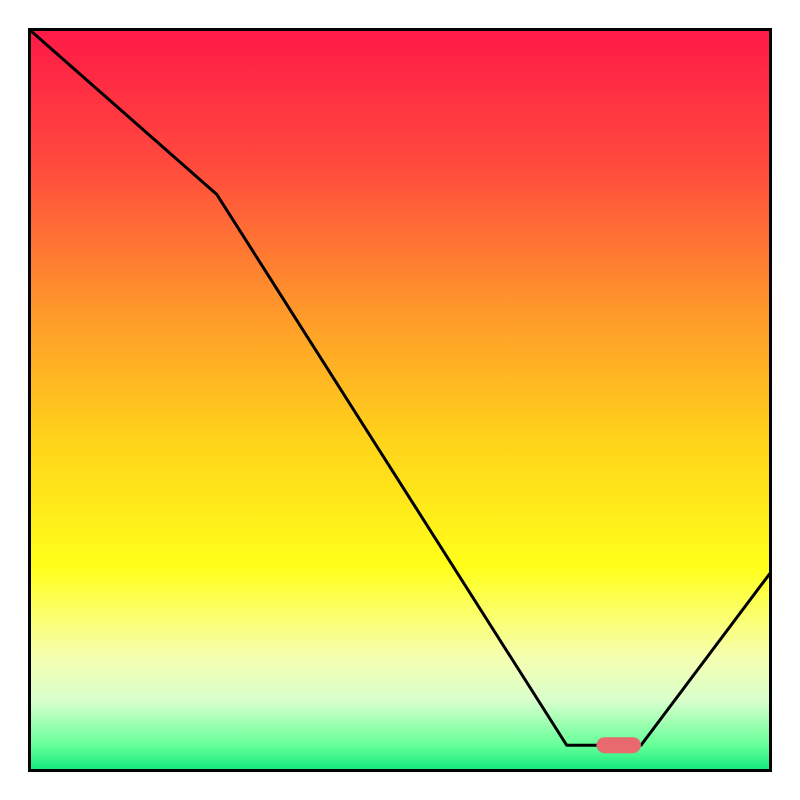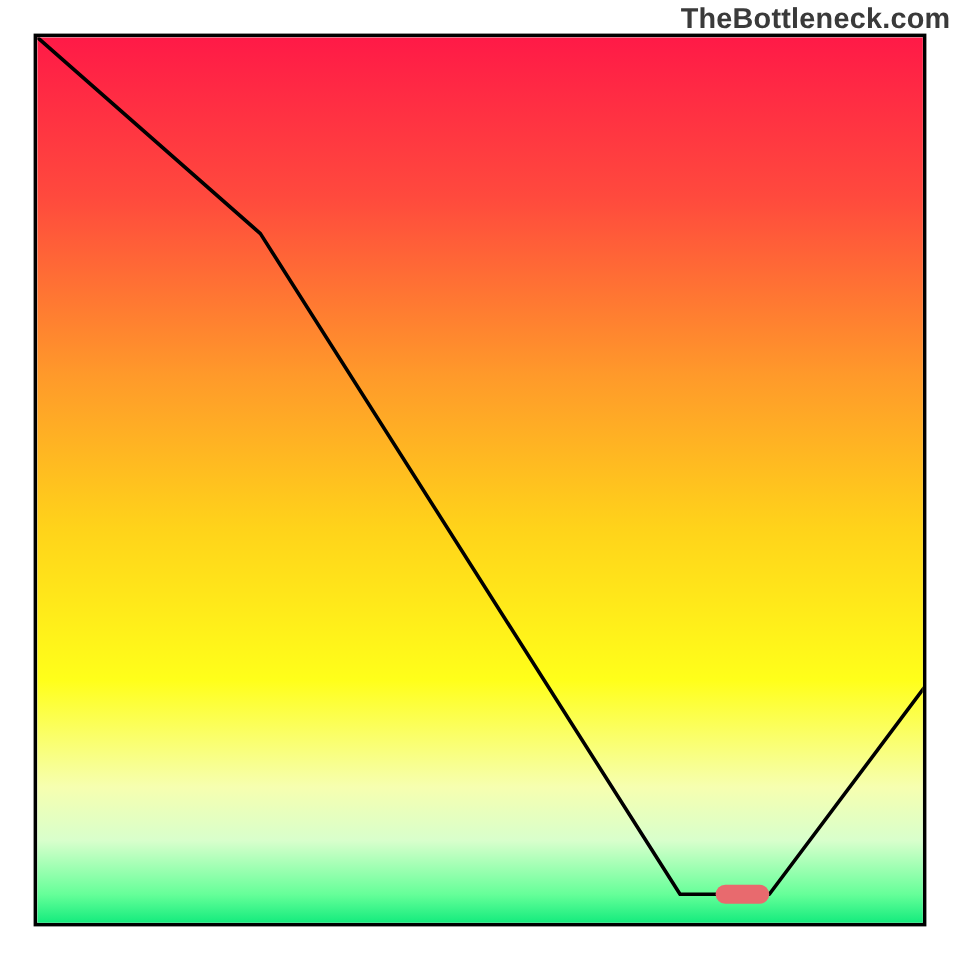--- a/index.html
+++ b/index.html
@@ -37,21 +37,20 @@
   }
   svg {
     display: block;
   }
 </style>
 </head>
 <body>
 
 <div class="chart-container">
 
-  <div class="watermark">TheBottleneck.com</div>
 
   <div class="plot-area">
     <svg id="plot-svg" width="744" height="744" viewBox="0 0 744 744" preserveAspectRatio="none">
       <defs>
         <linearGradient id="bg-gradient" x1="0" y1="0" x2="0" y2="1">
             <stop offset="0%" stop-color="#ff1a47"></stop>
             <stop offset="18%" stop-color="#ff4a3d"></stop>
             <stop offset="38%" stop-color="#ff9a2a"></stop>
             <stop offset="55.00000000000001%" stop-color="#ffd31a"></stop>
             <stop offset="72%" stop-color="#ffff1a"></stop>

